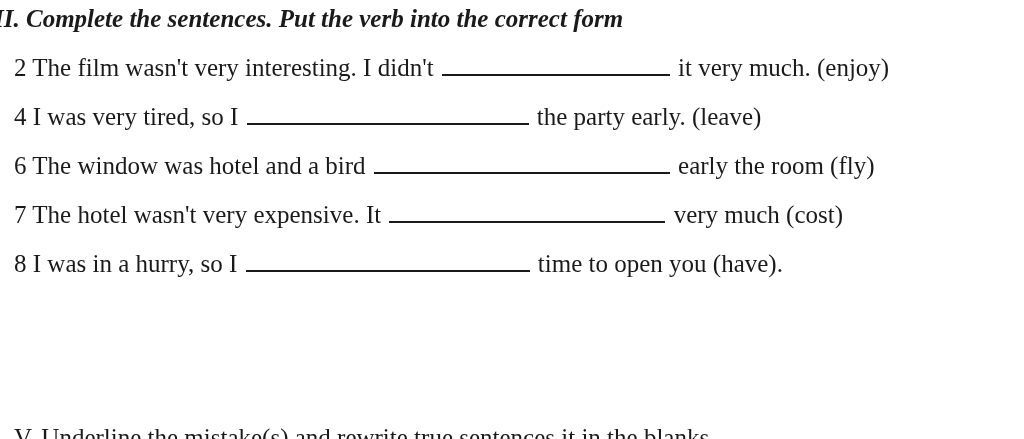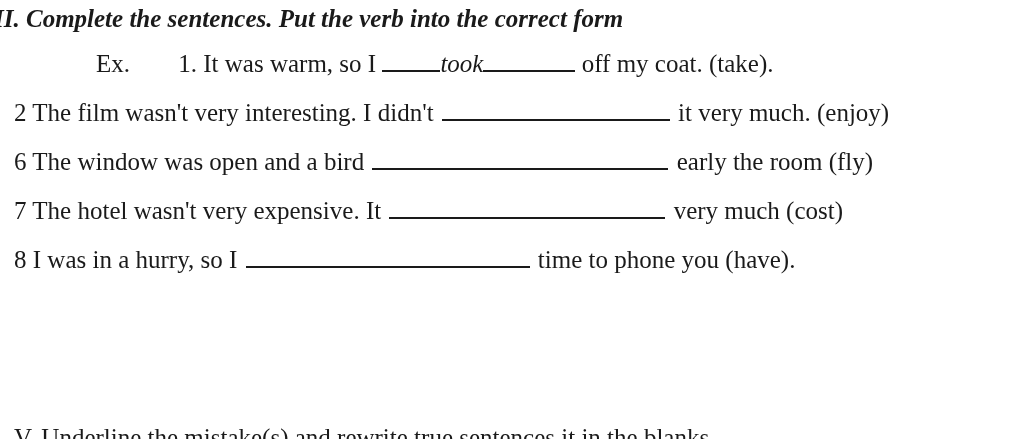--- a/index.html
+++ b/index.html
@@ -85,54 +85,53 @@
     white-space: nowrap;
   }
 </style>
 </head>
 <body>
 
 <div class="page">
 
   <div class="exercise-title">II. Complete the sentences. Put the verb into the correct form</div>
 
-  <div class="example-row">
-    <span class="ex-label">Ex.</span>
-    <span>1.</span>
-    <span>It was warm, so I</span>
-    <span class="answer-slot"><span class="blank" style="width:58px"></span><span class="answer-word">took</span><span class="blank" style="width:92px"></span></span>
-    <span>off my coat. (take).</span>
-  </div>
 
   <div class="item">
     <span class="num">2</span>
     <span>The film wasn't very interesting. I didn't</span>
     <span class="blank" style="width:228px"></span>
     <span>it very much. (enjoy)</span>
   </div>
 
 
+  <div class="item">
+    <span class="num">4</span>
+    <span>I was very tired, so I</span>
+    <span class="blank" style="width:282px"></span>
+    <span>the party early. (leave)</span>
+  </div>
 
 
   <div class="item">
     <span class="num">6</span>
-    <span>The window was open and a bird</span>
+    <span>The window was hotel and a bird</span>
     <span class="blank" style="width:296px"></span>
     <span>early the room (fly)</span>
   </div>
 
   <div class="item">
     <span class="num">7</span>
     <span>The hotel wasn't very expensive. It</span>
     <span class="blank" style="width:276px"></span>
     <span>very much (cost)</span>
   </div>
 
   <div class="item">
     <span class="num">8</span>
     <span>I was in a hurry, so I</span>
     <span class="blank" style="width:284px"></span>
-    <span>time to phone you (have).</span>
+    <span>time to open you (have).</span>
   </div>
 
   <div class="cut-row">V. Underline the mistake(s) and rewrite true sentences it in the blanks</div>
 
 </div>
 
 </body></html>

